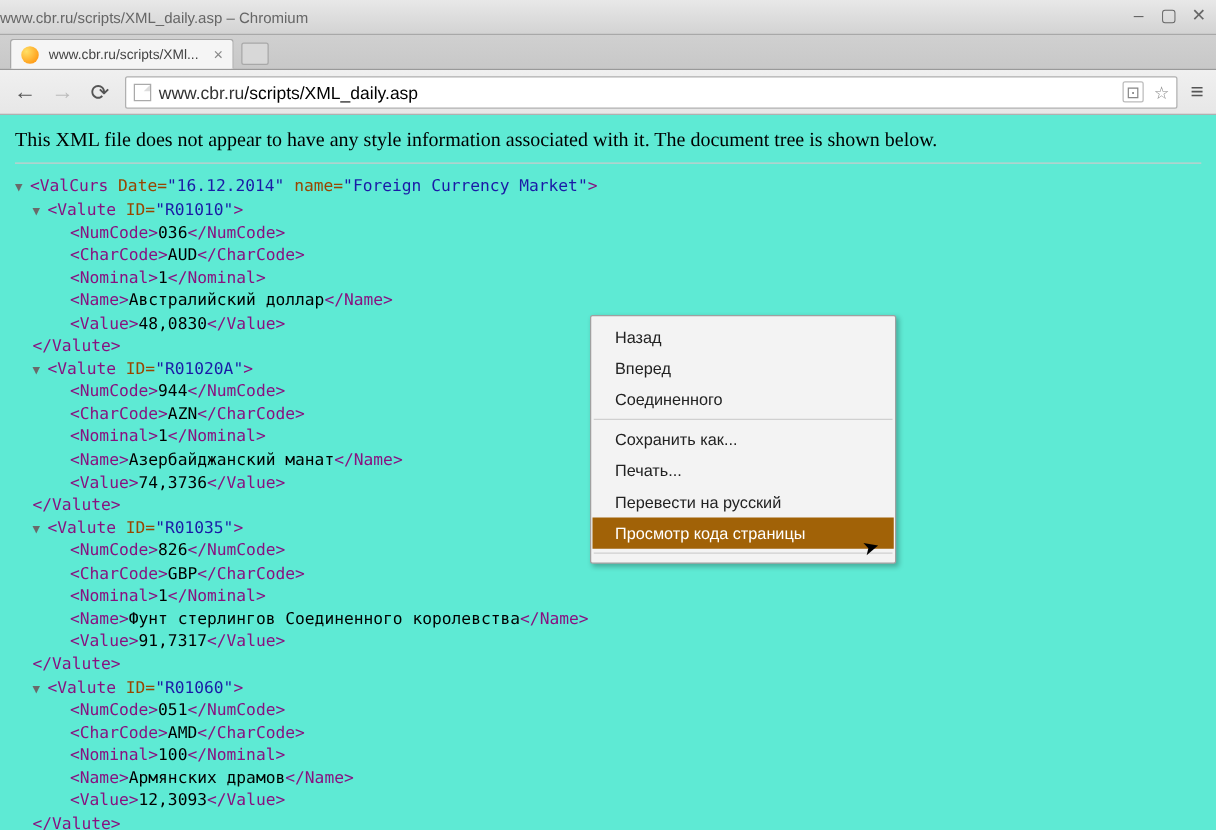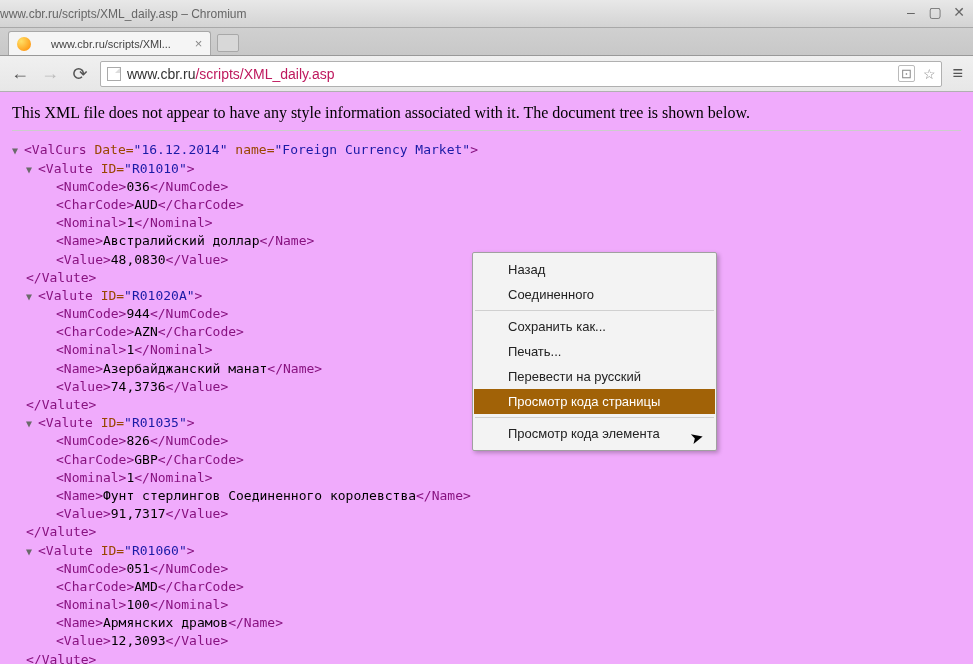--- a/index.html
+++ b/index.html
@@ -50,21 +50,21 @@
 }
 .tab {
   height: 24px;
   background: #f5f5f5;
   border: 1px solid #a8a8a8;
   border-bottom: none;
   border-radius: 3px 3px 0 0;
   display: flex;
   align-items: center;
   padding: 0 8px;
-  gap: 20px;
+  gap: 8px;
   font-size: 11px;
   color: #444;
 }
 .favicon {
   width: 14px;
   height: 14px;
   background: radial-gradient(circle at 30% 30%, #ffe066, #ff8800);
   border-radius: 50%;
 }
 .tab-close {
@@ -123,34 +123,34 @@
 }
 .page-icon::before {
   content: "";
   position: absolute;
   top: 0; right: 0;
   border-style: solid;
   border-width: 0 0 5px 5px;
   border-color: transparent transparent #ddd transparent;
 }
 .url-text { color: #333; }
-.url-text .path { color: #be185d; }
+.url-text .path { color: #000000; }
 .url-right {
   display: flex;
   gap: 8px;
   align-items: center;
   color: #888;
 }
 .menu-btn {
   font-size: 18px;
   color: #555;
   cursor: pointer;
 }
 .content {
-  background: #f0abfc;
+  background: #5eead4;
   height: calc(664px - 28px - 28px - 36px);
   overflow: auto;
   padding: 10px 12px;
   font-family: "Consolas", "DejaVu Sans Mono", monospace;
   font-size: 13px;
   line-height: 1.4;
 }
 .notice {
   font-family: "Times New Roman", serif;
   font-size: 16px;
@@ -184,21 +184,21 @@
   width: 245px;
   background: #f3f3f3;
   border: 1px solid #a0a0a0;
   border-radius: 2px;
   box-shadow: 2px 2px 4px rgba(0,0,0,0.25);
   font-family: "Segoe UI", Tahoma, sans-serif;
   font-size: 13px;
   padding: 4px 1px;
 }
 .cm-item {
-  padding: 5px 34px;
+  padding: 5px 18px;
   color: #222;
   cursor: pointer;
 }
 .cm-item.highlighted {
   background: #a16207;
   color: #fff;
 }
 .cm-sep {
   border-top: 1px solid #d0d0d0;
   margin: 3px 1px;
@@ -253,23 +253,23 @@
 </div>
 
 <div class="content">
   <div class="notice">This XML file does not appear to have any style information associated with it. The document tree is shown below.</div>
   <hr class="divider">
   <div class="xml-tree" id="xml-tree"><div class="line"><span class="toggle">▼</span><span class="tag">&lt;ValCurs</span> <span class="attr-name">Date=</span><span class="attr-value">"16.12.2014"</span> <span class="attr-name">name=</span><span class="attr-value">"Foreign Currency Market"</span><span class="tag">&gt;</span></div><div class="line indent1"><span class="toggle">▼</span><span class="tag">&lt;Valute</span> <span class="attr-name">ID=</span><span class="attr-value">"R01010"</span><span class="tag">&gt;</span></div><div class="line indent2"><span class="tag">&lt;NumCode&gt;</span><span class="text-black">036</span><span class="tag">&lt;/NumCode&gt;</span></div><div class="line indent2"><span class="tag">&lt;CharCode&gt;</span><span class="text-black">AUD</span><span class="tag">&lt;/CharCode&gt;</span></div><div class="line indent2"><span class="tag">&lt;Nominal&gt;</span><span class="text-black">1</span><span class="tag">&lt;/Nominal&gt;</span></div><div class="line indent2"><span class="tag">&lt;Name&gt;</span><span class="text-black">Австралийский доллар</span><span class="tag">&lt;/Name&gt;</span></div><div class="line indent2"><span class="tag">&lt;Value&gt;</span><span class="text-black">48,0830</span><span class="tag">&lt;/Value&gt;</span></div><div class="line indent1"><span class="tag">&lt;/Valute&gt;</span></div><div class="line indent1"><span class="toggle">▼</span><span class="tag">&lt;Valute</span> <span class="attr-name">ID=</span><span class="attr-value">"R01020A"</span><span class="tag">&gt;</span></div><div class="line indent2"><span class="tag">&lt;NumCode&gt;</span><span class="text-black">944</span><span class="tag">&lt;/NumCode&gt;</span></div><div class="line indent2"><span class="tag">&lt;CharCode&gt;</span><span class="text-black">AZN</span><span class="tag">&lt;/CharCode&gt;</span></div><div class="line indent2"><span class="tag">&lt;Nominal&gt;</span><span class="text-black">1</span><span class="tag">&lt;/Nominal&gt;</span></div><div class="line indent2"><span class="tag">&lt;Name&gt;</span><span class="text-black">Азербайджанский манат</span><span class="tag">&lt;/Name&gt;</span></div><div class="line indent2"><span class="tag">&lt;Value&gt;</span><span class="text-black">74,3736</span><span class="tag">&lt;/Value&gt;</span></div><div class="line indent1"><span class="tag">&lt;/Valute&gt;</span></div><div class="line indent1"><span class="toggle">▼</span><span class="tag">&lt;Valute</span> <span class="attr-name">ID=</span><span class="attr-value">"R01035"</span><span class="tag">&gt;</span></div><div class="line indent2"><span class="tag">&lt;NumCode&gt;</span><span class="text-black">826</span><span class="tag">&lt;/NumCode&gt;</span></div><div class="line indent2"><span class="tag">&lt;CharCode&gt;</span><span class="text-black">GBP</span><span class="tag">&lt;/CharCode&gt;</span></div><div class="line indent2"><span class="tag">&lt;Nominal&gt;</span><span class="text-black">1</span><span class="tag">&lt;/Nominal&gt;</span></div><div class="line indent2"><span class="tag">&lt;Name&gt;</span><span class="text-black">Фунт стерлингов Соединенного королевства</span><span class="tag">&lt;/Name&gt;</span></div><div class="line indent2"><span class="tag">&lt;Value&gt;</span><span class="text-black">91,7317</span><span class="tag">&lt;/Value&gt;</span></div><div class="line indent1"><span class="tag">&lt;/Valute&gt;</span></div><div class="line indent1"><span class="toggle">▼</span><span class="tag">&lt;Valute</span> <span class="attr-name">ID=</span><span class="attr-value">"R01060"</span><span class="tag">&gt;</span></div><div class="line indent2"><span class="tag">&lt;NumCode&gt;</span><span class="text-black">051</span><span class="tag">&lt;/NumCode&gt;</span></div><div class="line indent2"><span class="tag">&lt;CharCode&gt;</span><span class="text-black">AMD</span><span class="tag">&lt;/CharCode&gt;</span></div><div class="line indent2"><span class="tag">&lt;Nominal&gt;</span><span class="text-black">100</span><span class="tag">&lt;/Nominal&gt;</span></div><div class="line indent2"><span class="tag">&lt;Name&gt;</span><span class="text-black">Армянских драмов</span><span class="tag">&lt;/Name&gt;</span></div><div class="line indent2"><span class="tag">&lt;Value&gt;</span><span class="text-black">12,3093</span><span class="tag">&lt;/Value&gt;</span></div><div class="line indent1"><span class="tag">&lt;/Valute&gt;</span></div></div>
 </div>
 
 <div class="context-menu" id="context-menu">
     <div class="cm-item">Назад</div>
+    <div class="cm-item">Вперед</div>
     <div class="cm-item">Соединенного</div>
     <div class="cm-sep"></div>
     <div class="cm-item">Сохранить как...</div>
     <div class="cm-item">Печать...</div>
     <div class="cm-item">Перевести на русский</div>
     <div class="cm-item highlighted">Просмотр кода страницы</div>
     <div class="cm-sep"></div>
-    <div class="cm-item">Просмотр кода элемента</div>
   </div>
 
 <div class="cursor">➤</div>
 
 </body></html>

